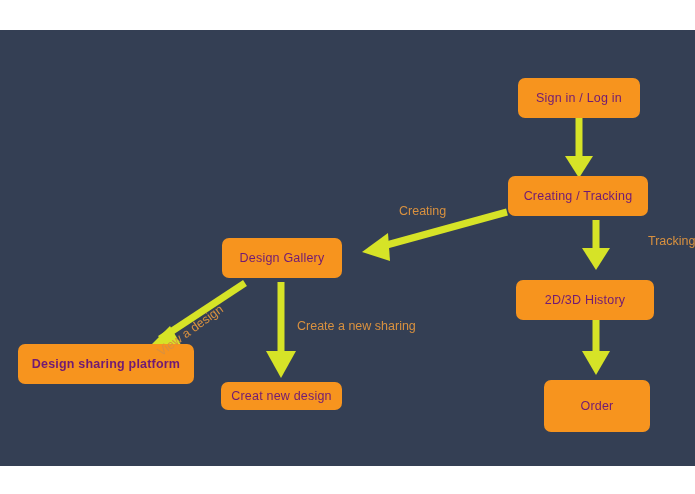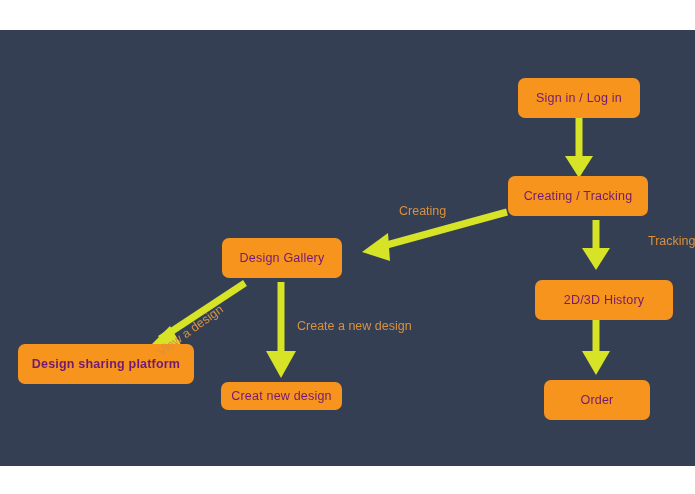--- a/index.html
+++ b/index.html
@@ -98,37 +98,37 @@
   </div>
 
   <div class="node" style="left:222px; top:208px; width:120px; height:40px;">
     <span>Design Gallery</span>
   </div>
 
   <div class="node" style="left:508px; top:146px; width:140px; height:40px;">
     <span>Creating / Tracking</span>
   </div>
 
-  <div class="node" style="left:535px; top:250px; width:138px; height:40px;">
+  <div class="node" style="left:516px; top:250px; width:138px; height:40px;">
     <span>2D/3D History</span>
   </div>
 
-  <div class="node" style="left:544px; top:350px; width:106px; height:40px;">
+  <div class="node" style="left:544px; top:350px; width:106px; height:52px;">
     <span>Order</span>
   </div>
 
   <div class="node" style="left:18px; top:314px; width:176px; height:40px;font-weight:bold;">
     <span>Design sharing platform</span>
   </div>
 
   <div class="node" style="left:221px; top:352px; width:121px; height:28px;">
     <span>Creat new design</span>
   </div>
 
   <div class="edge-label" style="left:399px; top:174px;">Creating</div>
 
   <div class="edge-label" style="left:616px; top:204px;margin-left:32px;">Tracking</div>
 
   <div class="edge-label rot" style="left:163px; top:315px;">View a design</div>
 
-  <div class="edge-label" style="left:297px; top:289px;">Create a new design</div>
+  <div class="edge-label" style="left:297px; top:289px;">Create a new sharing</div>
 
 </div>
 
 </body></html>

